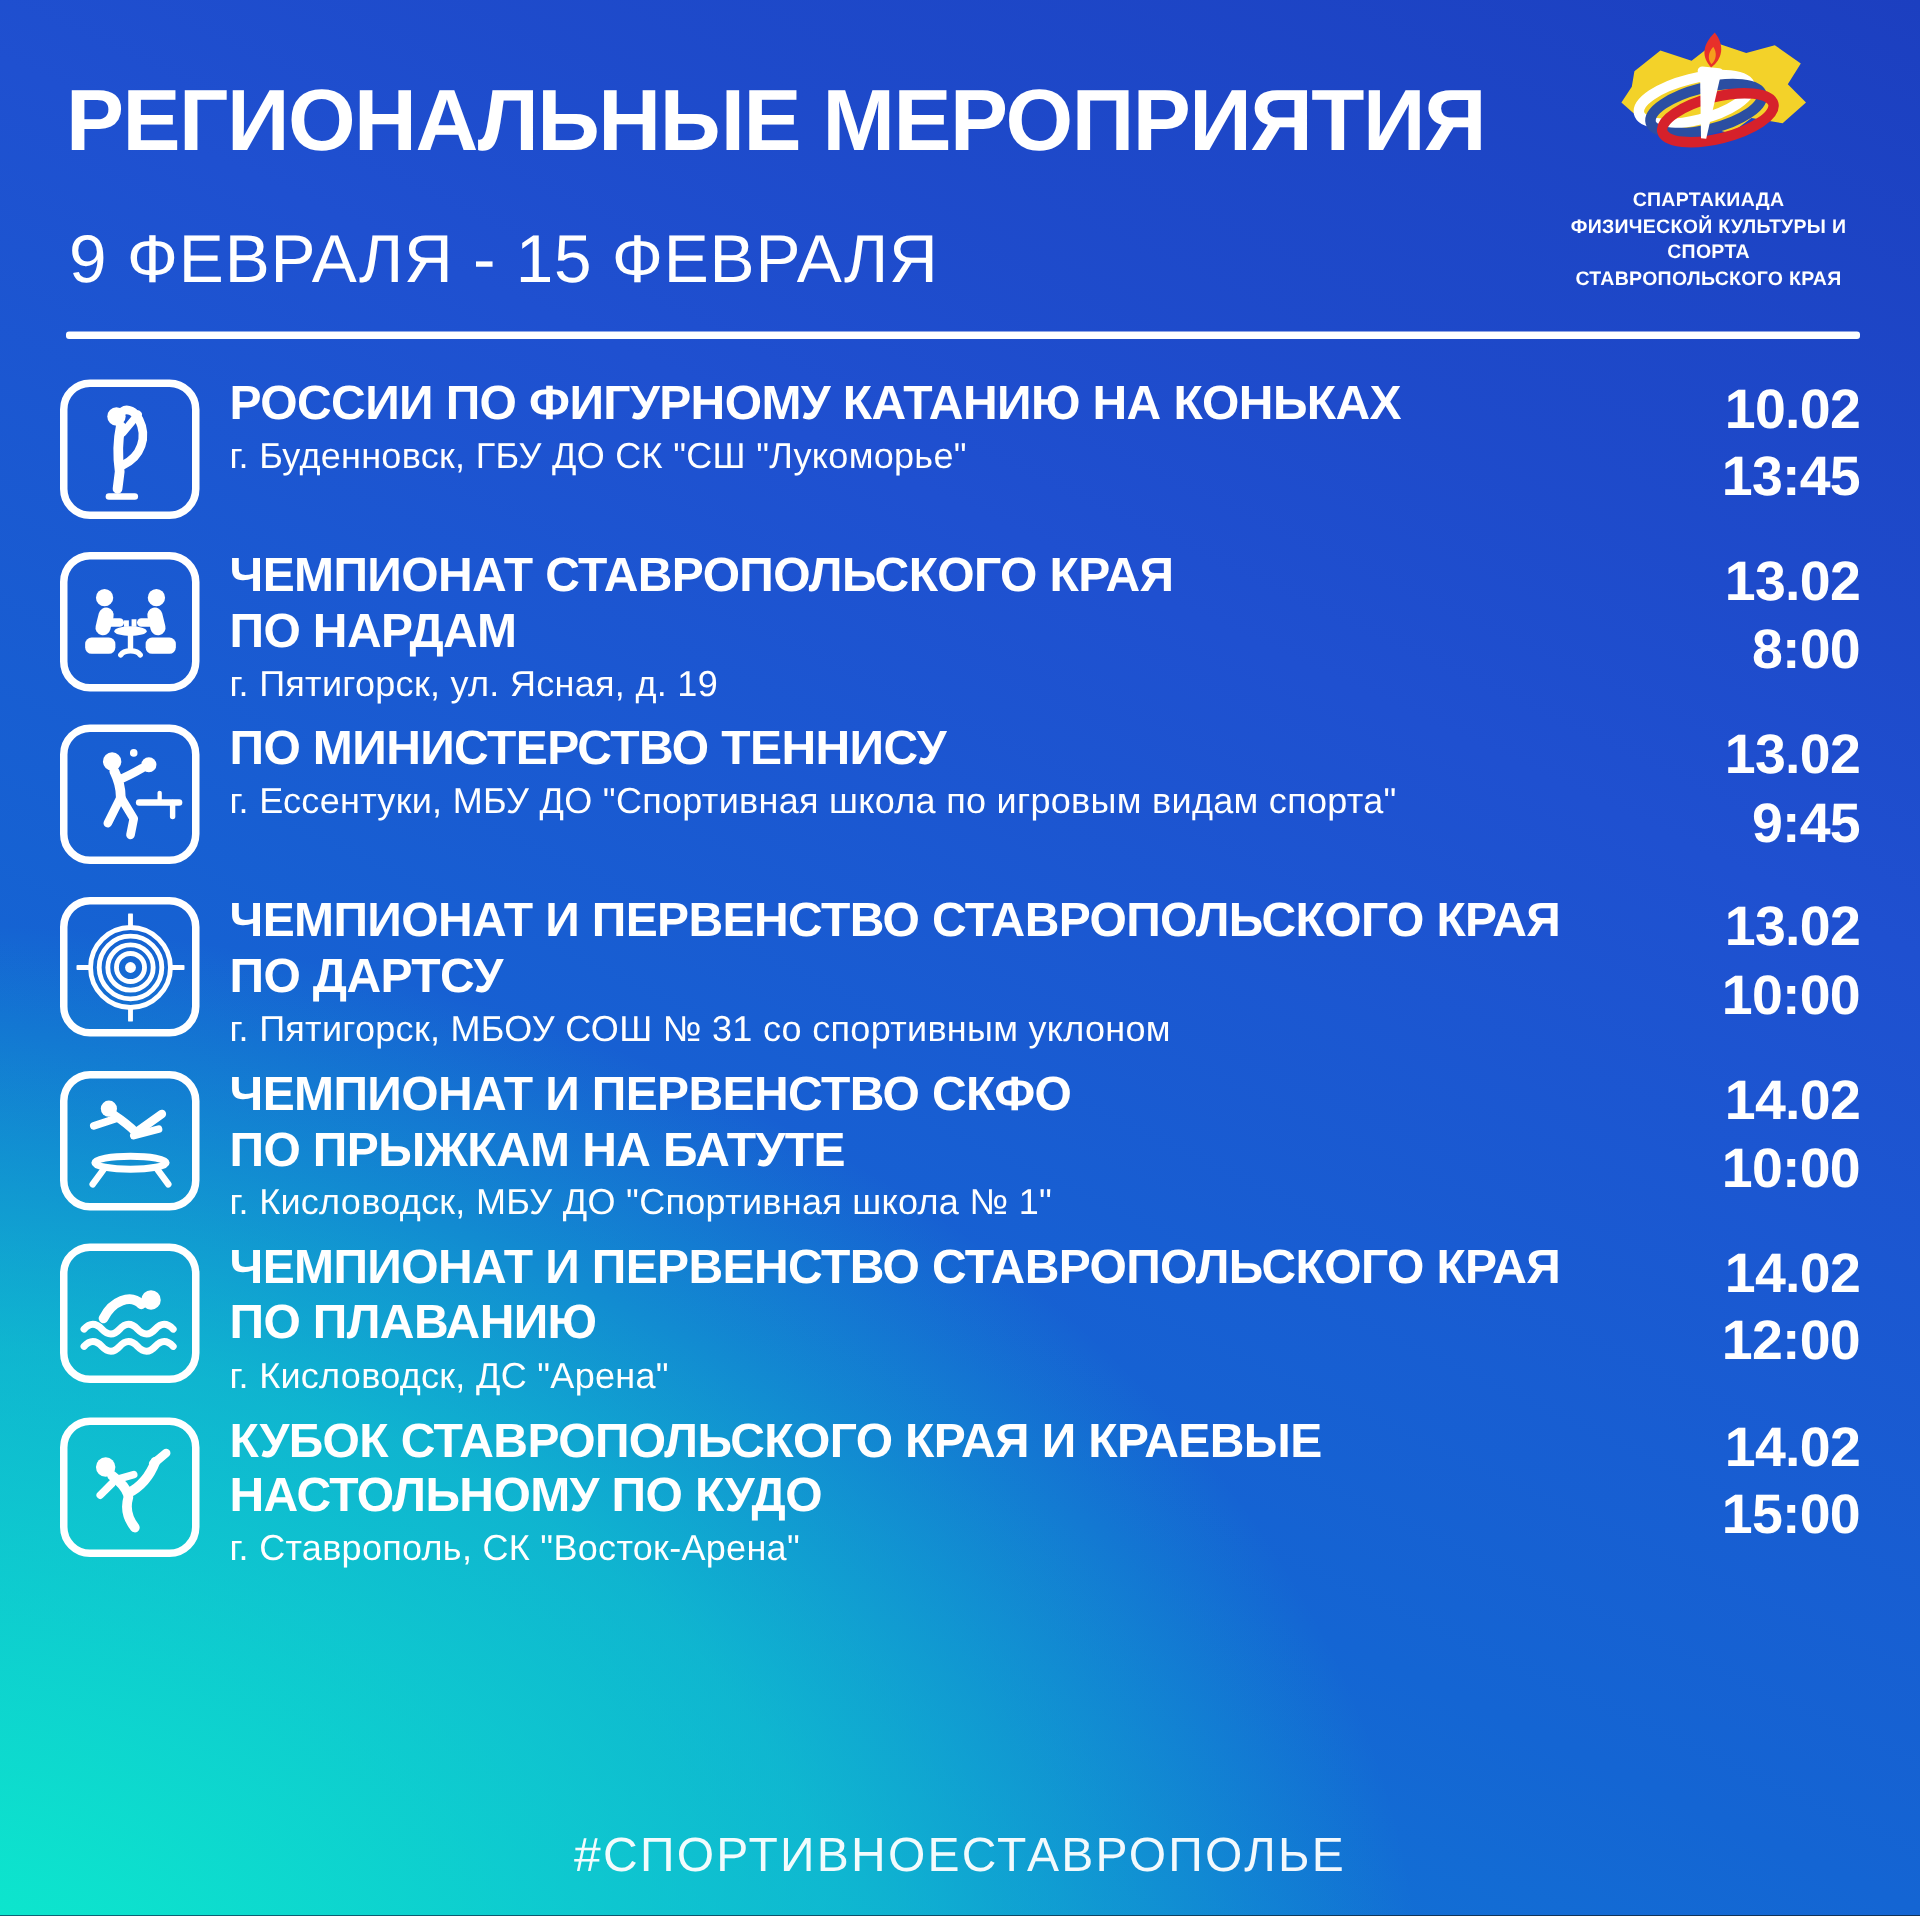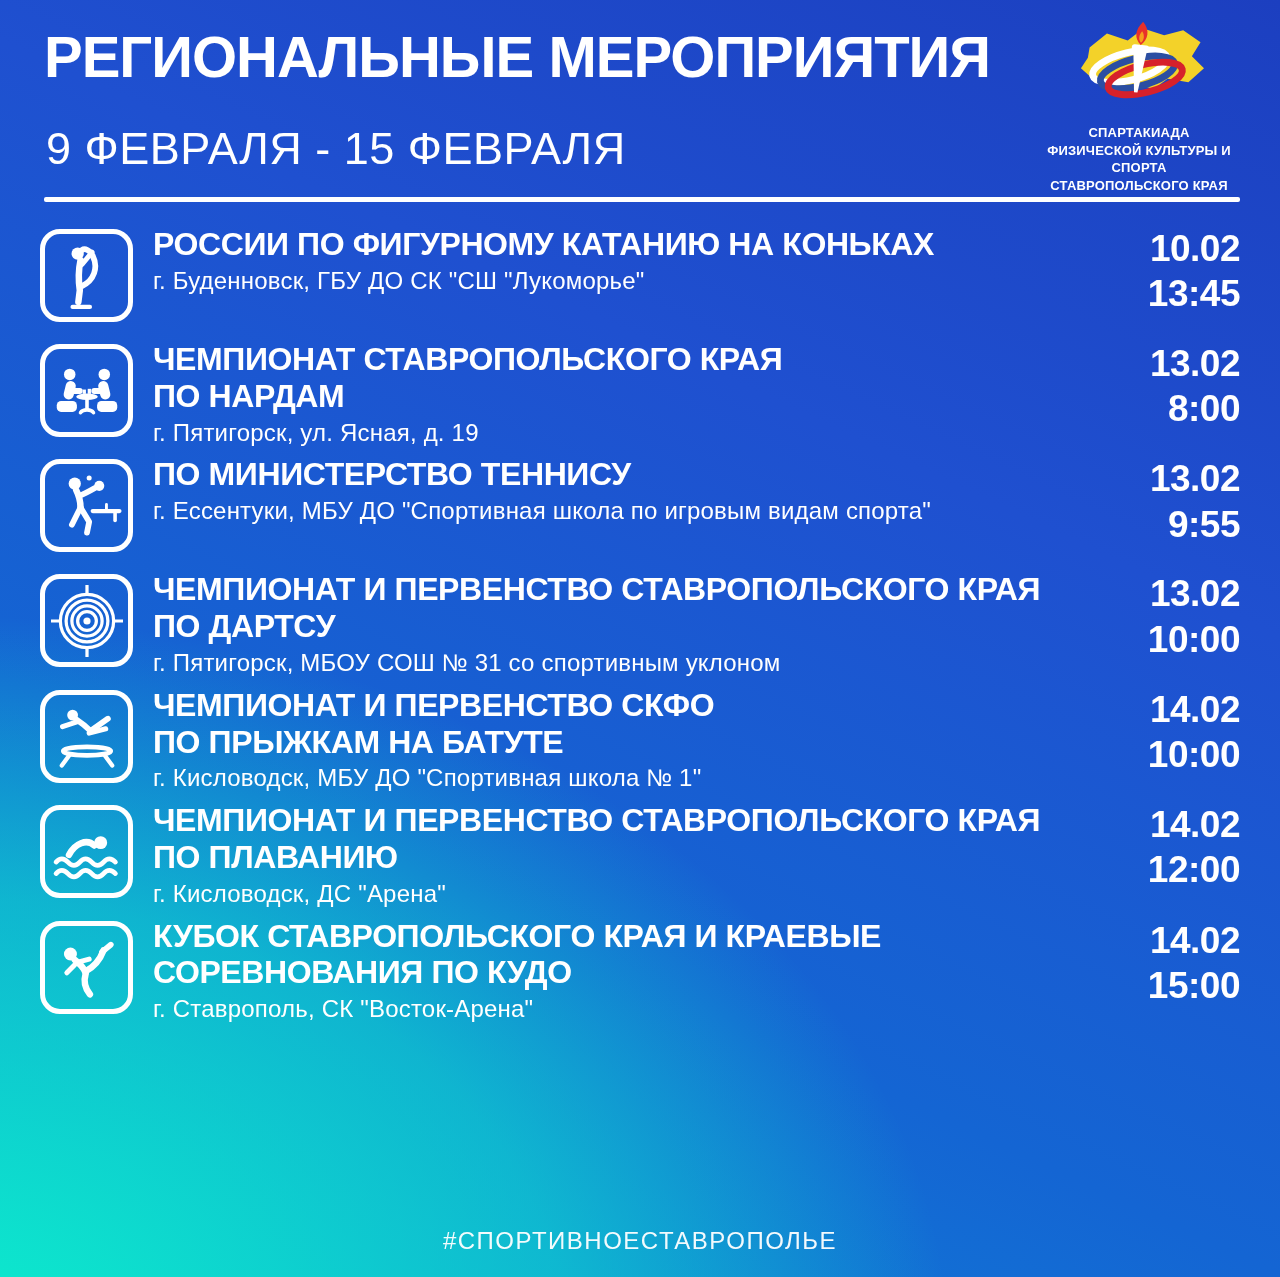--- a/index.html
+++ b/index.html
@@ -6,21 +6,21 @@
   .poster{
     position:relative;
     width:1280px;height:1277px;
     overflow:hidden;
     font-family:"Liberation Sans",sans-serif;
     color:#fff;
     background:
       radial-gradient(115% 85% at -4% 106%, #0DEECC 0%, rgba(13,238,204,.55) 42%, rgba(13,238,204,0) 68%),
       linear-gradient(205deg, #1C3FC0 0%, #1F50D0 34%, #1465D3 68%, #0E86D8 100%);
   }
-  .header{position:relative;padding:28px 40px 0 44px;}
+  .header{position:relative;padding:52px 40px 0 44px;}
   .title{
     margin:0;font-size:58px;font-weight:bold;letter-spacing:-1px;
     line-height:1.0;color:#fff;
   }
   .subtitle{margin:40px 0 0 2px;font-size:45px;font-weight:500;letter-spacing:.5px;line-height:1.0;}
   .divider{margin-top:26px;height:5px;background:#fff;border-radius:2px;}
   .logo{position:absolute;top:18px;right:36px;width:210px;text-align:center;}
   .logo svg{display:block;margin:0 auto;}
   .logo-text{font-size:13px;font-weight:bold;line-height:1.35;letter-spacing:.2px;margin-top:2px;}
   .events{padding:24px 40px 0 40px;}
@@ -31,21 +31,21 @@
     display:flex;align-items:center;justify-content:center;
   }
   .icon-box svg{width:72px;height:72px;}
   .event-text{flex:1;min-width:0;}
   .event-title{font-size:32px;font-weight:bold;line-height:1.15;letter-spacing:-.4px;}
   .event-title span{display:block;white-space:nowrap;}
   .event-location{margin-top:4px;font-size:24px;font-weight:normal;line-height:1.2;letter-spacing:.2px;}
   .event-when{flex:0 0 132px;text-align:right;font-size:37px;font-weight:bold;line-height:1.22;letter-spacing:-.5px;}
   .footer{
     position:absolute;left:0;right:0;bottom:22px;text-align:center;
-    font-size:24px;font-weight:500;letter-spacing:1.5px;color:rgba(255,255,255,.95);
+    font-size:32px;font-weight:500;letter-spacing:1.5px;color:rgba(255,255,255,.95);
   }
   .pict{fill:none;stroke:#fff;stroke-linecap:round;stroke-linejoin:round;}
 </style>
 </head>
 <body>
 
 <div class="poster">
 
   <div class="header">
     <h1 class="title">РЕГИОНАЛЬНЫЕ МЕРОПРИЯТИЯ</h1>
@@ -145,21 +145,21 @@
         </svg>
       </div>
       <div class="event-text">
         <div class="event-title">
           <span>ПО МИНИСТЕРСТВО ТЕННИСУ</span>
         </div>
         <div class="event-location">г. Ессентуки, МБУ ДО "Спортивная школа по игровым видам спорта"</div>
       </div>
       <div class="event-when">
         <div>13.02</div>
-        <div>9:55</div>
+        <div>9:45</div>
       </div>
     </div>
 
     <div class="event">
       <div class="icon-box">
         <svg class="pict" viewBox="0 0 100 100">
           <circle cx="50" cy="50" r="37" stroke-width="4.5"></circle>
           <circle cx="50" cy="50" r="29" stroke-width="4.5"></circle>
           <circle cx="50" cy="50" r="21" stroke-width="4.5"></circle>
           <circle cx="50" cy="50" r="13" stroke-width="4.5"></circle>
@@ -235,21 +235,21 @@
           <path d="M48,56 C60,50 68,40 73,27" stroke-width="9"></path>
           <path d="M71,29 L83,19" stroke-width="8"></path>
           <path d="M48,60 C45,70 47,79 54,88" stroke-width="9"></path>
           <path d="M35,44 L53,39" stroke-width="7"></path>
           <path d="M33,47 L22,58" stroke-width="7"></path>
         </svg>
       </div>
       <div class="event-text">
         <div class="event-title">
           <span>КУБОК СТАВРОПОЛЬСКОГО КРАЯ И КРАЕВЫЕ</span>
-          <span>СОРЕВНОВАНИЯ ПО КУДО</span>
+          <span>НАСТОЛЬНОМУ ПО КУДО</span>
         </div>
         <div class="event-location">г. Ставрополь, СК "Восток-Арена"</div>
       </div>
       <div class="event-when">
         <div>14.02</div>
         <div>15:00</div>
       </div>
     </div>
 
   </div>

